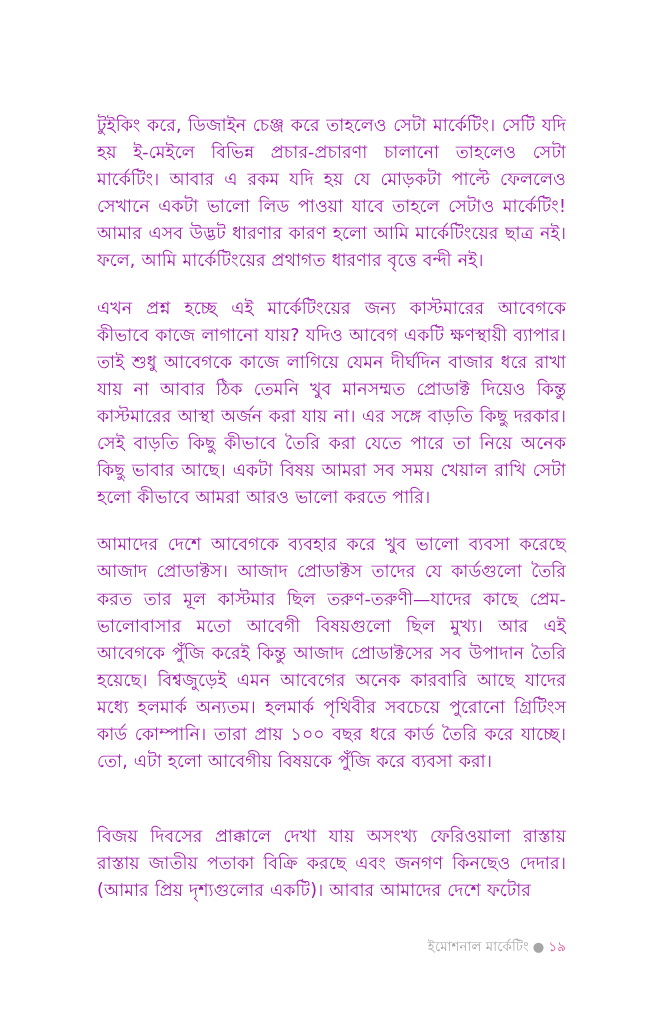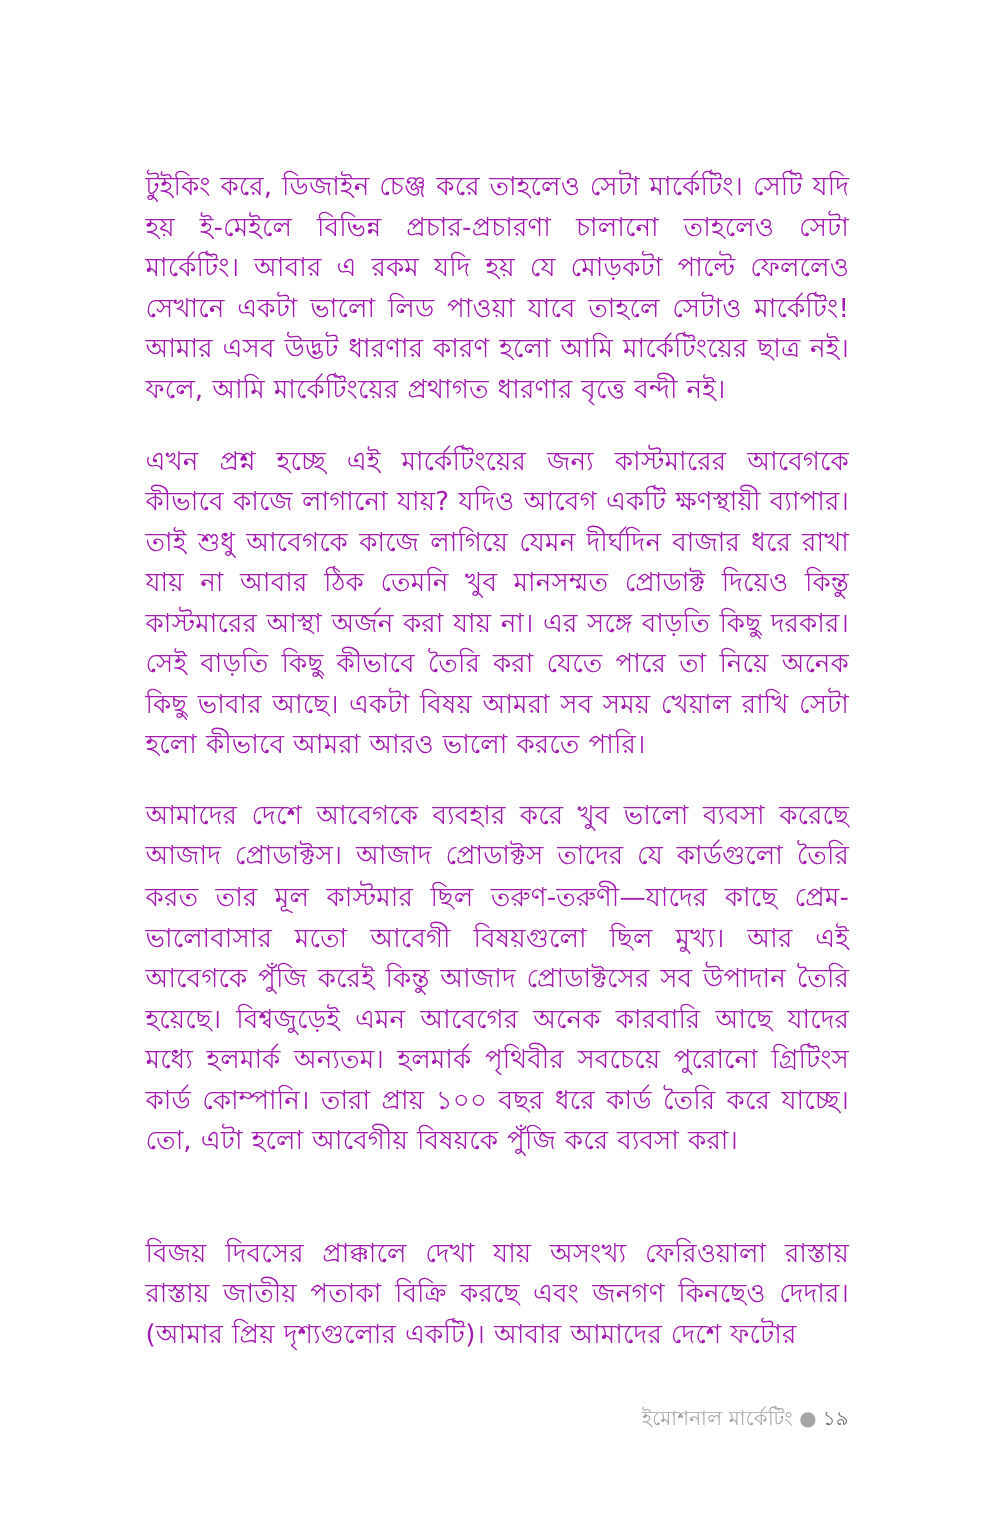--- a/index.html
+++ b/index.html
@@ -67,21 +67,21 @@
     white-space: nowrap;
   }
 
   .footer .sep {
     display: inline-block;
     margin: 0 4px;
     color: #a6a6a6;
   }
 
   .footer .pageno {
-    color: #737373;
+    color: #ec4899;
   }
 </style>
 </head>
 <body>
 
 <div class="page">
 
   <div class="text-column">
     <p class="para">টুইকিং করে, ডিজাইন চেঞ্জ করে তাহলেও সেটা মার্কেটিং। সেটি যদি হয় ই-মেইলে বিভিন্ন প্রচার-প্রচারণা চালানো তাহলেও সেটা মার্কেটিং। আবার এ রকম যদি হয় যে মোড়কটা পাল্টে ফেললেও সেখানে একটা ভালো লিড পাওয়া যাবে তাহলে সেটাও মার্কেটিং! আমার এসব উদ্ভট ধারণার কারণ হলো আমি মার্কেটিংয়ের ছাত্র নই। ফলে, আমি মার্কেটিংয়ের প্রথাগত ধারণার বৃত্তে বন্দী নই।</p>
     <p class="para">এখন প্রশ্ন হচ্ছে এই মার্কেটিংয়ের জন্য কাস্টমারের আবেগকে কীভাবে কাজে লাগানো যায়? যদিও আবেগ একটি ক্ষণস্থায়ী ব্যাপার। তাই শুধু আবেগকে কাজে লাগিয়ে যেমন দীর্ঘদিন বাজার ধরে রাখা যায় না আবার ঠিক তেমনি খুব মানসম্মত প্রোডাক্ট দিয়েও কিন্তু কাস্টমারের আস্থা অর্জন করা যায় না। এর সঙ্গে বাড়তি কিছু দরকার। সেই বাড়তি কিছু কীভাবে তৈরি করা যেতে পারে তা নিয়ে অনেক কিছু ভাবার আছে। একটা বিষয় আমরা সব সময় খেয়াল রাখি সেটা হলো কীভাবে আমরা আরও ভালো করতে পারি।</p>

